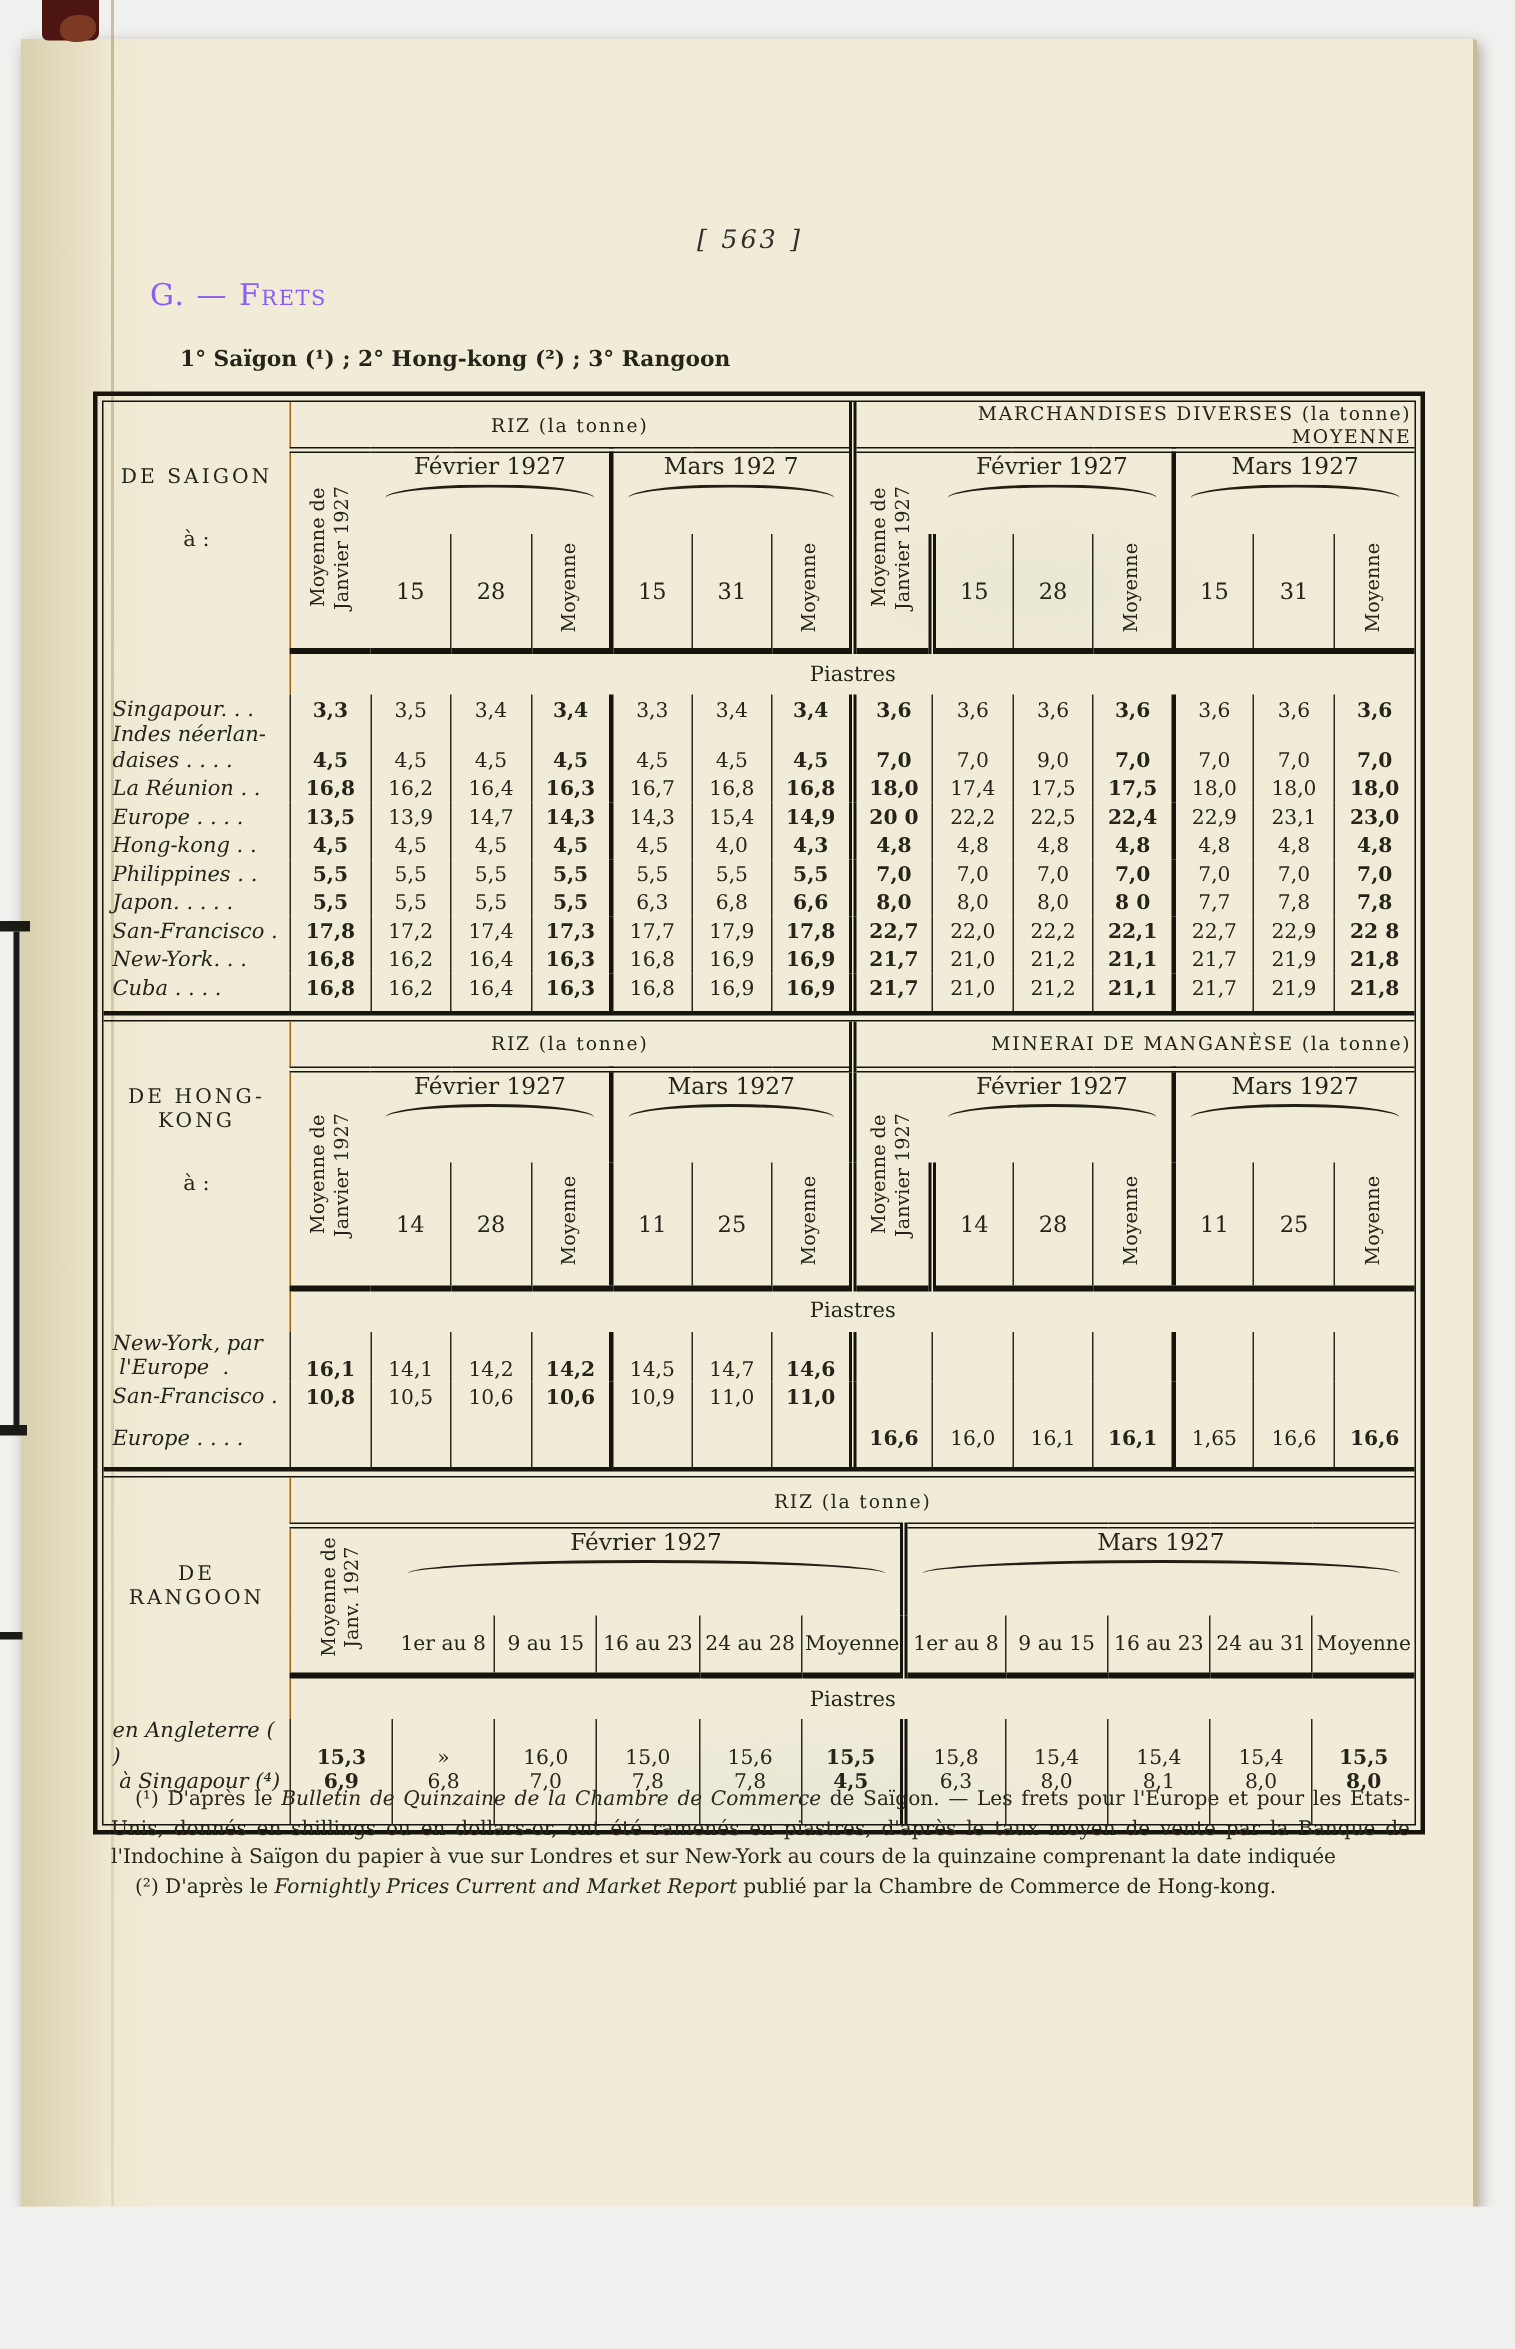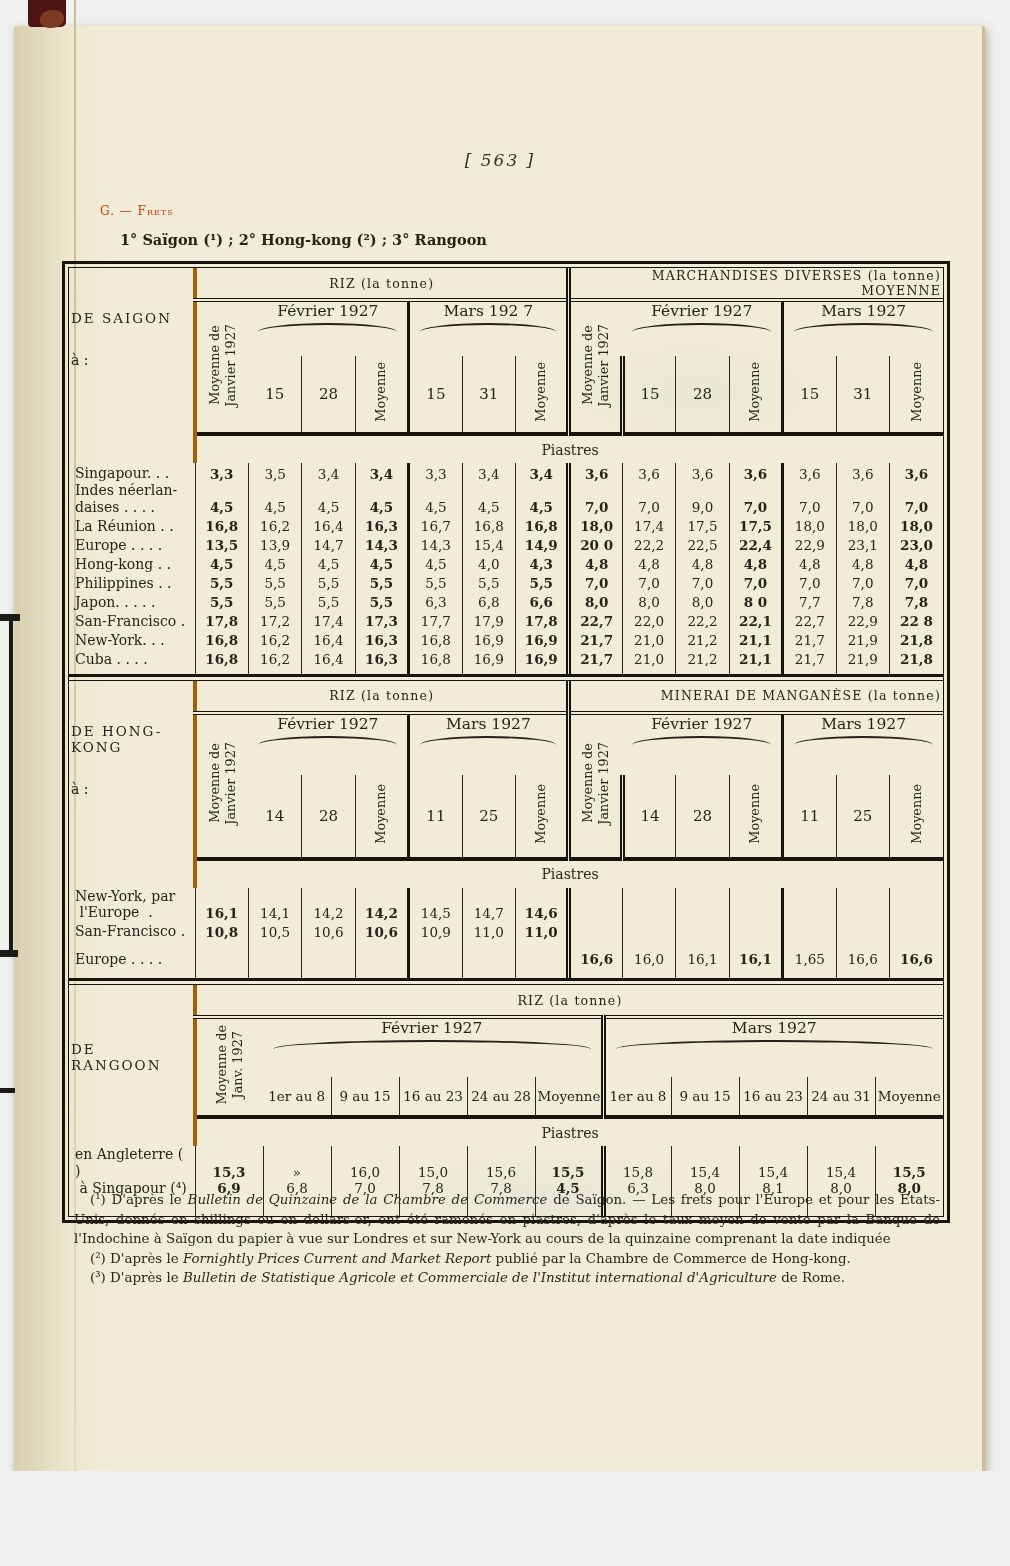--- a/index.html
+++ b/index.html
@@ -23,32 +23,32 @@
   .ribbon-bottom{position:absolute;left:12px;top:1502px;width:62px;height:64px;background:#14110d;border-radius:10px 40% 4px 0;}
   .ribbon-bottom-red{position:absolute;left:48px;top:1518px;width:22px;height:26px;background:#8e2f33;border-radius:40%;transform:rotate(18deg);}
   .frag{position:absolute;background:#1c1a14;}
   .frag1{left:0;top:614px;width:20px;height:7px;}
   .frag2{left:9px;top:621px;width:4px;height:335px;}
   .frag3{left:0;top:950px;width:18px;height:7px;}
   .frag4{left:0;top:1088px;width:15px;height:5px;}
   
   .page-number{position:absolute;left:0;top:150px;width:1000px;text-align:center;
         font-style:italic;font-size:17px;letter-spacing:2px;color:#32302a;}
-  .section-heading{position:absolute;left:100px;top:204px;font-variant-caps:small-caps;
-        font-size:12px;letter-spacing:1px;color:#c2410c;}
+  .section-heading{position:absolute;left:100px;top:184px;font-variant-caps:small-caps;
+        font-size:20px;letter-spacing:1px;color:#8b5cf6;}
   .subtitle{position:absolute;left:120px;top:231px;font-weight:bold;font-size:14.5px;color:#262419;}
   
   .table-frame{position:absolute;left:62px;top:261px;width:876px;
         border:3px solid #17140d;padding:3px;background:rgba(0,0,0,0);}
   .table-frame-inner{border:1.5px solid #17140d;}
   table.ftable{border-collapse:collapse;width:100%;table-layout:fixed;}
   .ftable th,.ftable td{padding:0 2px;font-weight:400;}
   .sep{height:3px;border-top:3px solid #17140d;border-bottom:1px solid #17140d;}
   
-  .cell-origin{border-right:4px solid #a16207;vertical-align:top;}
+  .cell-origin{border-right:1px solid #a16207;vertical-align:top;text-align:center;}
   .origin-name{margin-top:42px;font-size:13.5px;letter-spacing:2px;}
   .origin-sub{margin-top:26px;font-size:14px;}
   .t3 .origin-name{margin-top:56px;}
   
   .group-title{height:30px;font-size:12.5px;letter-spacing:1.2px;font-weight:400;
         border-bottom:4px double #17140d;text-align:center;vertical-align:middle;}
   .gt2{border-left:5px double #17140d;text-align:right;}
   
   .month{font-size:15.5px;text-align:center;vertical-align:top;padding-top:8px;}
   .month .brace{height:8px;margin:3px 8px 0;border-top:2.2px solid #241f14;
@@ -75,21 +75,21 @@
   .t3 .r-days{height:40px;}
   .t3 .r-days th{font-size:13.5px;}
   .t3 .r-days th:nth-child(1){border-left:none;}
   .t3 .r-days th:nth-child(6){border-left:5px double #17140d;}
   
   .r-unit th{height:27px;font-weight:400;font-size:14px;text-align:center;vertical-align:middle;}
   
   .ftable tbody td{font-size:13.5px;text-align:center;vertical-align:bottom;
         height:19px;line-height:1.2;}
   .ftable tbody td.lbl{text-align:left;white-space:pre-line;font-size:14px;
-        border-right:1px solid #2b2820;padding-left:6px;}
+        border-right:1px solid #2b2820;padding-left:6px;font-style:italic;}
   .ftable tbody td.val + td.val{border-left:1px solid #2b2820;}
   .t12 tbody td:nth-child(6),.t12 tbody td:nth-child(13){border-left:3px solid #17140d !important;}
   .t12 tbody td:nth-child(9){border-left:5px double #17140d !important;}
   .t12 tbody td:nth-child(2),.t12 tbody td:nth-child(5),.t12 tbody td:nth-child(8),
   .t12 tbody td:nth-child(9),.t12 tbody td:nth-child(12),.t12 tbody td:nth-child(15){font-weight:700;}
   .t3 tbody td:nth-child(8){border-left:5px double #17140d !important;}
   .t3 tbody td:nth-child(2),.t3 tbody td:nth-child(7),.t3 tbody td:nth-child(12){font-weight:700;}
   .t1 tbody tr:last-child td{padding-bottom:6px;}
   .t2 tbody tr:last-child td{height:38px;vertical-align:middle;}
   .t3 tbody td{height:22px;}
@@ -500,18 +500,17 @@
             </tr>
           </tbody>
       </table>
 
     </div>
   </div>
 
   <div class="footnotes">
     <div class="footnote"><span>(¹) D'après le </span><span class="src">Bulletin de Quinzaine de la Chambre de Commerce</span><span> de Saïgon. — Les frets pour l'Europe et pour les Etats-Unis, donnés en shillings ou en dollars-or, ont été ramenés en piastres, d'après le taux moyen de vente par la Banque de l'Indochine à Saïgon du papier à vue sur Londres et sur New-York au cours de la quinzaine comprenant la date indiquée</span></div>
     <div class="footnote"><span>(²) D'après le </span><span class="src">Fornightly Prices Current and Market Report</span><span> publié par la Chambre de Commerce de Hong-kong.</span></div>
-    <div class="footnote"><span>(³) D'après le </span><span class="src">Bulletin de Statistique Agricole et Commerciale de l'Institut international d'Agriculture</span><span> de Rome.</span></div>
   </div>
 
   <div class="credit">Source numba.cirad.fr / CIRAD</div>
 
 </div>
 
 </body></html>

